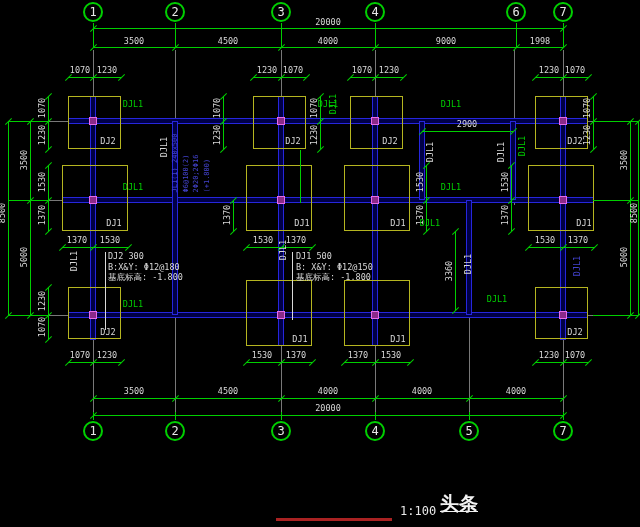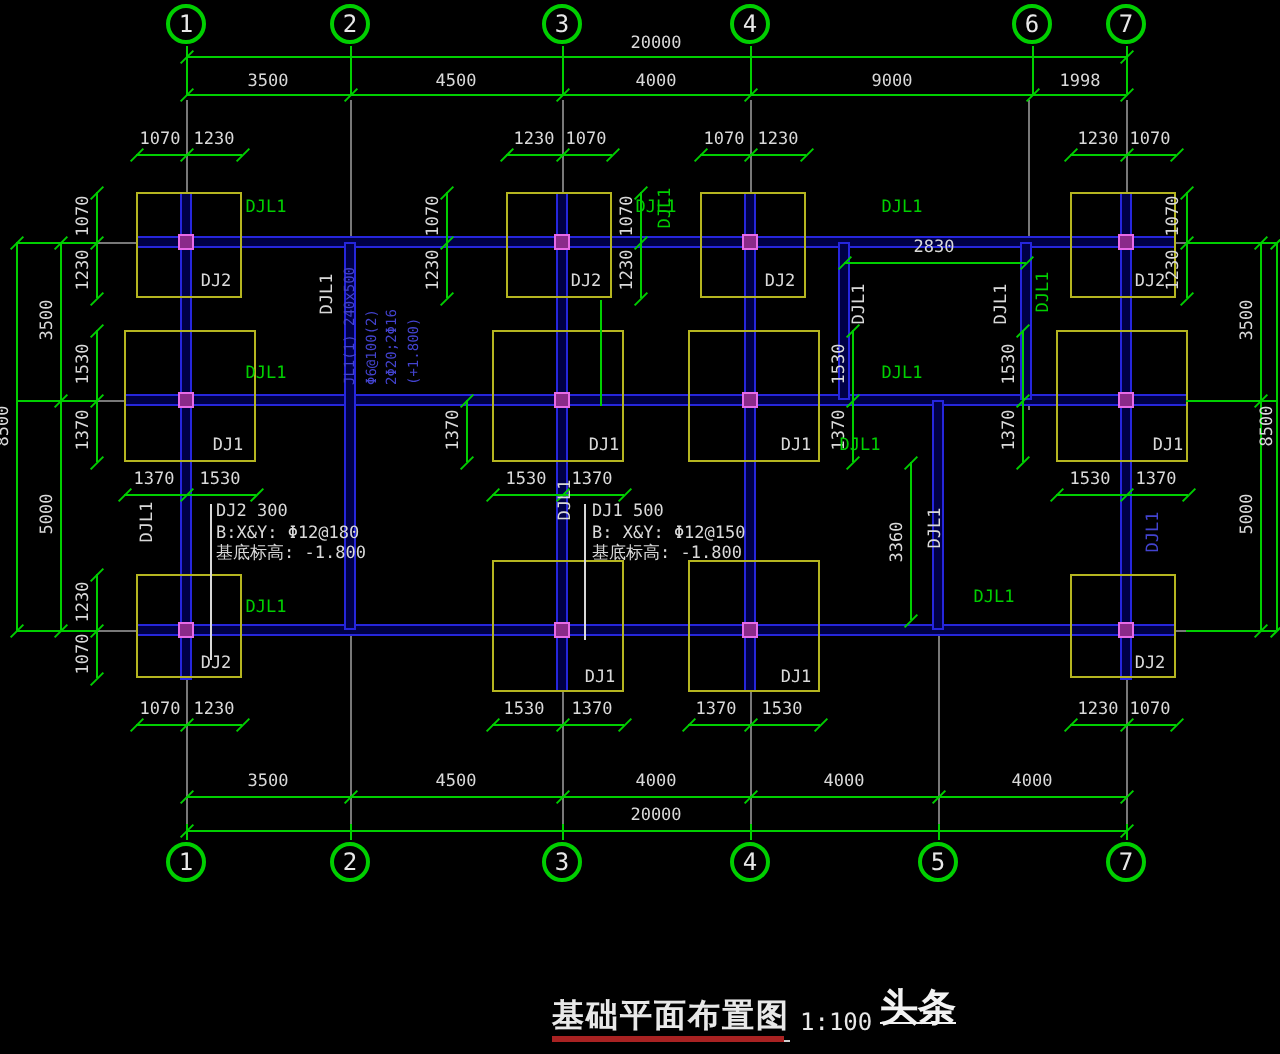--- a/index.html
+++ b/index.html
@@ -244,21 +244,21 @@
       <div class="txt" style="left: 446px; top: 41px; color: rgb(217, 217, 217); font-size: 8.5px;">9000</div>
       <div class="txt" style="left: 540px; top: 41px; color: rgb(217, 217, 217); font-size: 8.5px;">1998</div>
       <div class="txt" style="left: 80px; top: 70px; color: rgb(217, 217, 217); font-size: 8.5px;">1070</div>
       <div class="txt" style="left: 107px; top: 70px; color: rgb(217, 217, 217); font-size: 8.5px;">1230</div>
       <div class="txt" style="left: 267px; top: 70px; color: rgb(217, 217, 217); font-size: 8.5px;">1230</div>
       <div class="txt" style="left: 293px; top: 70px; color: rgb(217, 217, 217); font-size: 8.5px;">1070</div>
       <div class="txt" style="left: 362px; top: 70px; color: rgb(217, 217, 217); font-size: 8.5px;">1070</div>
       <div class="txt" style="left: 389px; top: 70px; color: rgb(217, 217, 217); font-size: 8.5px;">1230</div>
       <div class="txt" style="left: 549px; top: 70px; color: rgb(217, 217, 217); font-size: 8.5px;">1230</div>
       <div class="txt" style="left: 575px; top: 70px; color: rgb(217, 217, 217); font-size: 8.5px;">1070</div>
-      <div class="txt" style="left: 467px; top: 124px; color: rgb(217, 217, 217); font-size: 8.5px;">2830</div>
+      <div class="txt" style="left: 467px; top: 124px; color: rgb(217, 217, 217); font-size: 8.5px;">2900</div>
       <div class="txt" style="left: 77px; top: 240px; color: rgb(217, 217, 217); font-size: 8.5px;">1370</div>
       <div class="txt" style="left: 110px; top: 240px; color: rgb(217, 217, 217); font-size: 8.5px;">1530</div>
       <div class="txt" style="left: 263px; top: 240px; color: rgb(217, 217, 217); font-size: 8.5px;">1530</div>
       <div class="txt" style="left: 296px; top: 240px; color: rgb(217, 217, 217); font-size: 8.5px;">1370</div>
       <div class="txt" style="left: 545px; top: 240px; color: rgb(217, 217, 217); font-size: 8.5px;">1530</div>
       <div class="txt" style="left: 578px; top: 240px; color: rgb(217, 217, 217); font-size: 8.5px;">1370</div>
       <div class="txt" style="left: 80px; top: 355px; color: rgb(217, 217, 217); font-size: 8.5px;">1070</div>
       <div class="txt" style="left: 107px; top: 355px; color: rgb(217, 217, 217); font-size: 8.5px;">1230</div>
       <div class="txt" style="left: 262px; top: 355px; color: rgb(217, 217, 217); font-size: 8.5px;">1530</div>
       <div class="txt" style="left: 296px; top: 355px; color: rgb(217, 217, 217); font-size: 8.5px;">1370</div>
@@ -338,21 +338,20 @@
       <div class="tblock" style="left: 191px; top: 163px; color: rgb(67, 67, 207); font-size: 7px; transform: translate(-50%, -50%) rotate(-90deg);">
         <div>JL1(1) 240x500</div>
         <div>Φ6@100(2)</div>
         <div>2Φ20;2Φ16</div>
         <div>(+1.800)</div>
       </div>
     </div>
 
 
   <div id="titlewrap">
-    <span id="title">基础平面布置图</span>
     <div id="title-redline"></div>
     <span id="scale">1:100</span>
   </div>
 
   <div id="watermark">
     <span id="wm-brand">头条</span>
   </div>
 </div>
 
 </body></html>

